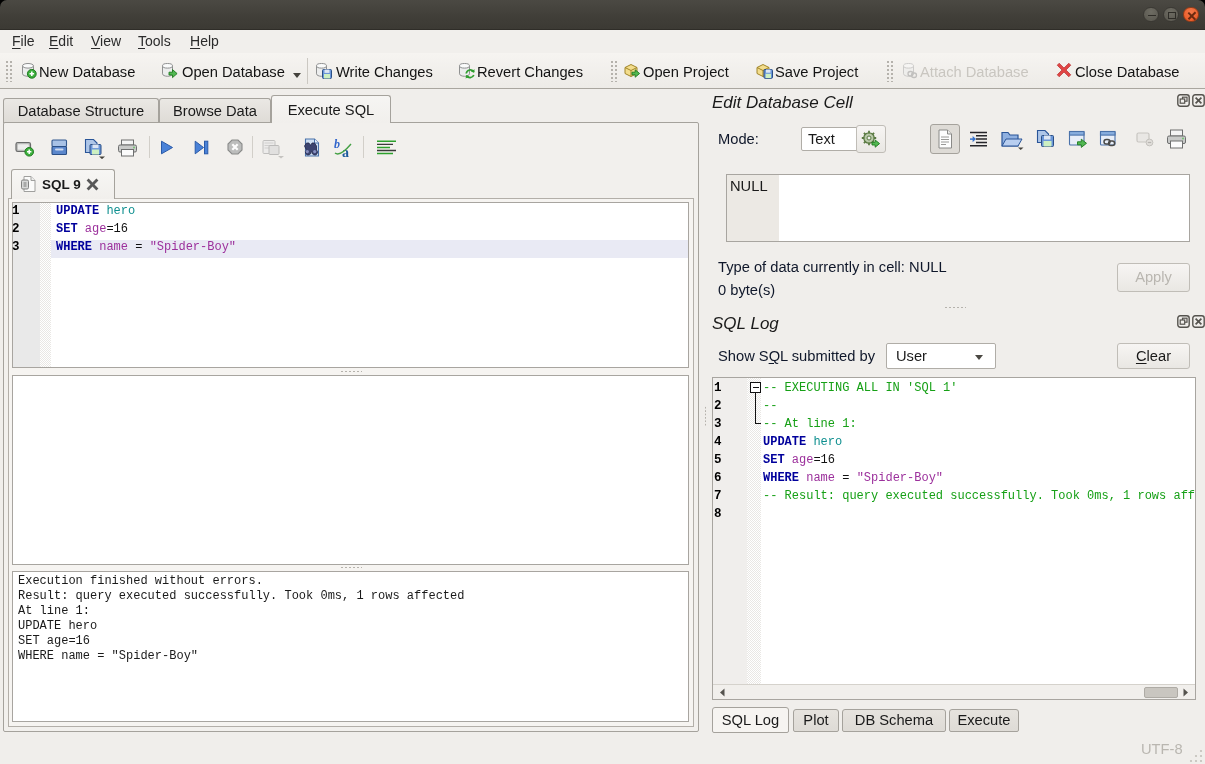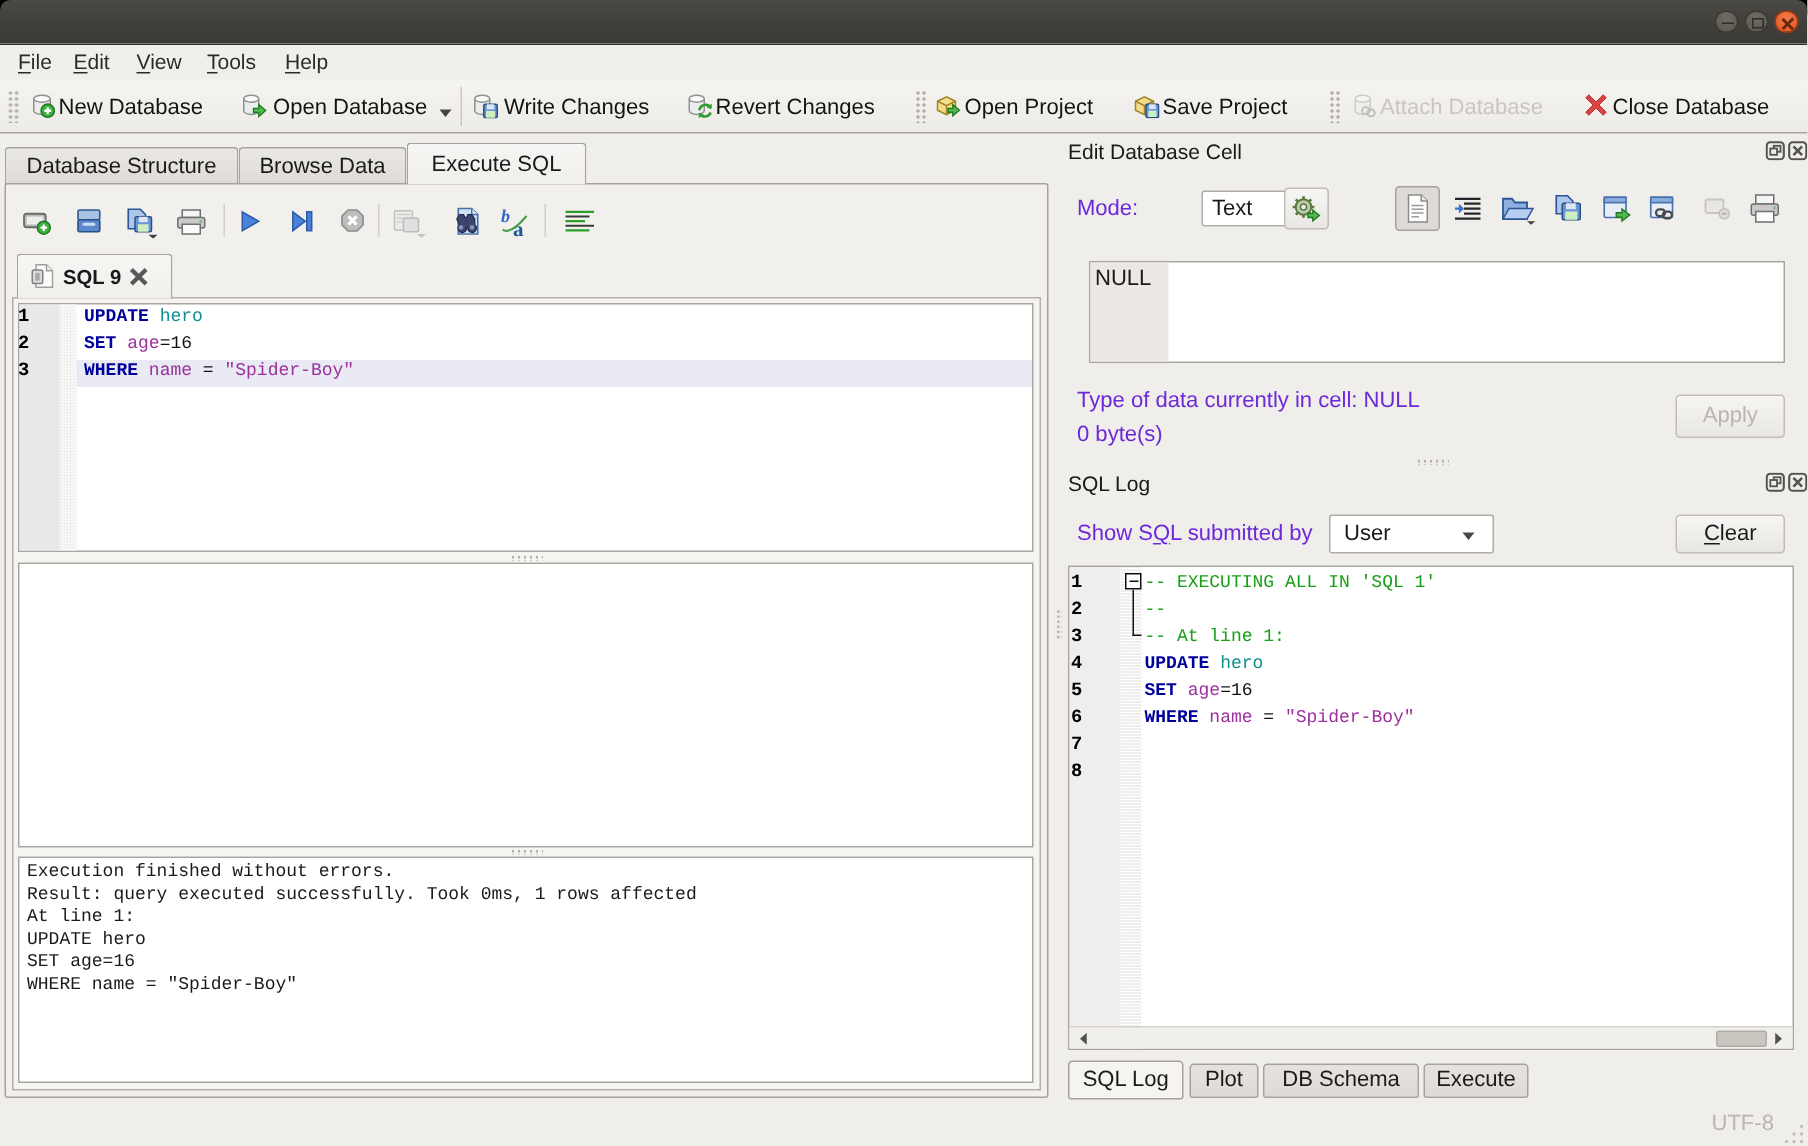--- a/index.html
+++ b/index.html
@@ -70,22 +70,22 @@
 .cmt { color:#16a016; }
 .codeline { position:absolute; white-space:pre; font-family:"Liberation Mono", monospace; font-size:12px; color:#111; }
 .codeline.cmt { color:#16a016; }
 #curline { position:absolute; background:#e9eaf4; }
 
 .spdots { position:absolute; width:22px; height:4px;
   background-image:radial-gradient(circle, #b5b2ac 0.8px, transparent 1px); background-size:4px 3px; }
 
 .dframe { position:absolute; border:1px solid #a8a5a0; background:#faf8f6; }
 
-.docktitle { position:absolute; font-size:14px; color:#1a1a1a; }
-.label { position:absolute; font-size:14.7px; color:#6d28d9; }
+.docktitle { position:absolute; font-size:17px; color:#1a1a1a;font-style:italic; }
+.label { position:absolute; font-size:14.7px; color:#0f172a; }
 .combo { position:absolute; background:#fff; border:1px solid #b0ada7; border-radius:2px; font-size:14.7px; color:#1a1a1a; }
 .combo .arr { position:absolute; width:0; height:0; border-left:4px solid transparent; border-right:4px solid transparent; border-top:5px solid #4a4842; }
 .pbtn { position:absolute; border:1px solid #c0bdb7; border-radius:3px;
   background:linear-gradient(#f7f5f3, #e9e7e3); font-size:14.7px; text-align:center; }
 
 #logpane { position:absolute; left:712px; top:377px; width:484px; height:323px;
   border:1px solid #a8a5a0; background:#fff; overflow:hidden; }
 
 #hscroll { position:absolute; left:713px; top:684px; width:482px; height:15px; background:#f1efec; border-top:1px solid #d5d2cc; }
 .sarrow { position:absolute; top:0; width:15px; height:15px; }
@@ -380,20 +380,21 @@
   <div class="lnum" style="left:1px; top:75px; width:12px; text-align:left;">5</div>
   <div class="lnum" style="left:1px; top:93px; width:12px; text-align:left;">6</div>
   <div class="lnum" style="left:1px; top:111px; width:12px; text-align:left;">7</div>
   <div class="lnum" style="left:1px; top:129px; width:12px; text-align:left;">8</div>
   <div class="codeline cmt" style="left:50px; top:3px;">-- EXECUTING ALL IN 'SQL 1'</div>
   <div class="codeline cmt" style="left:50px; top:21px;">--</div>
   <div class="codeline cmt" style="left:50px; top:39px;">-- At line 1:</div>
   <div class="codeline" style="left:50px; top:57px;"><span class="kw">UPDATE</span> <span class="tbl">hero</span></div>
   <div class="codeline" style="left:50px; top:75px;"><span class="kw">SET</span> <span class="idn">age</span>=16</div>
   <div class="codeline" style="left:50px; top:93px;"><span class="kw">WHERE</span> <span class="idn">name</span> = <span class="str">"Spider-Boy"</span></div>
+  <div class="codeline cmt" style="left:50px; top:111px;">-- Result: query executed successfully. Took 0ms, 1 rows aff</div>
   <div style="position:absolute; left:42px; top:15px; width:1.3px; height:31px; background:#111;"></div>
   <div style="position:absolute; left:42px; top:45px; width:6px; height:1.3px; background:#111;"></div>
   <div style="position:absolute; left:37px; top:4px; width:11px; height:11px; border:1.4px solid #111; background:#fff; box-sizing:border-box;"></div>
   <div style="position:absolute; left:39.5px; top:9px; width:6px; height:1.4px; background:#111;"></div>
 </div>
 <div id="hscroll">
   <svg class="sarrow" style="left:2px;" width="12" height="15" viewBox="0 0 12 15">
       <path d="M8 3.5 L3.5 7.5 L8 11.5 Z" fill="#55534e"></path>
     </svg>
   <svg class="sarrow" style="right:2px;" width="12" height="15" viewBox="0 0 12 15">

